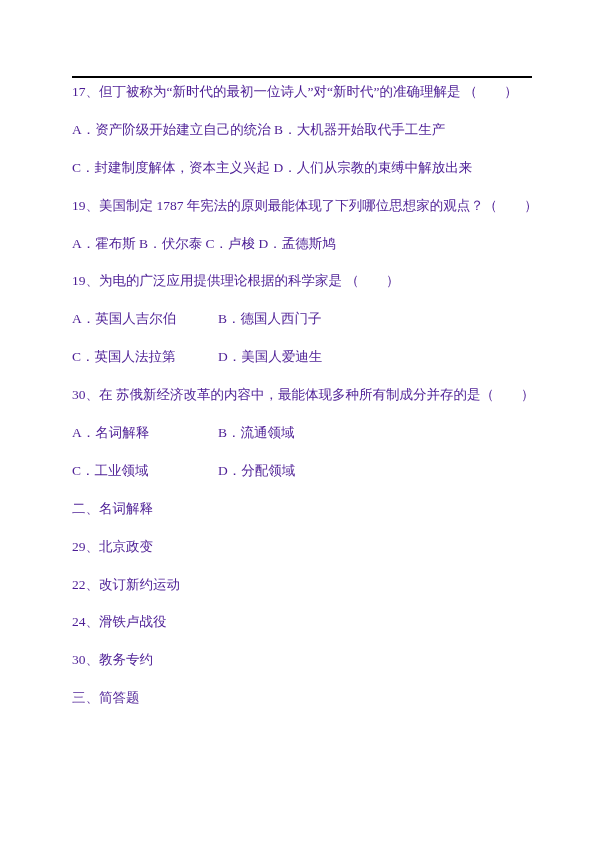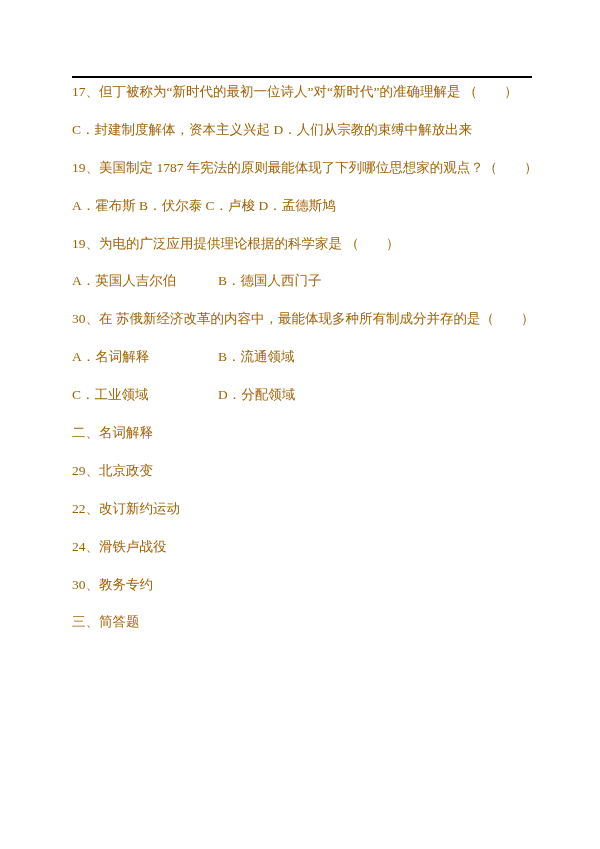--- a/index.html
+++ b/index.html
@@ -7,21 +7,21 @@
       padding: 0;
       background: #ffffff;
     }
     .page {
       position: relative;
       width: 600px;
       height: 849px;
       background: #ffffff;
       overflow: hidden;
       font-family: "Liberation Serif", "DejaVu Serif", serif;
-      color: #a16207;
+      color: #4c1d95;
     }
     .header-rule {
       position: absolute;
       left: 72px;
       top: 76px;
       width: 460px;
       height: 2px;
       background: #000000;
     }
     .content {
@@ -51,34 +51,39 @@
 <body>
 
 <div class="page">
 
   <div class="header-rule"></div>
 
   <div class="content">
 
     <div class="doc-line">17、但丁被称为“新时代的最初一位诗人”对“新时代”的准确理解是 （　　）</div>
 
+    <div class="doc-line">A．资产阶级开始建立自己的统治 B．大机器开始取代手工生产</div>
 
     <div class="doc-line">C．封建制度解体，资本主义兴起 D．人们从宗教的束缚中解放出来</div>
 
     <div class="doc-line">19、美国制定 1787 年宪法的原则最能体现了下列哪位思想家的观点？（　　）</div>
 
     <div class="doc-line">A．霍布斯 B．伏尔泰 C．卢梭 D．孟德斯鸠</div>
 
     <div class="doc-line">19、为电的广泛应用提供理论根据的科学家是 （　　）</div>
 
     <div class="doc-line">
       <span>A．英国人吉尔伯</span>
       <span class="col-right">B．德国人西门子</span>
     </div>
 
+    <div class="doc-line">
+      <span>C．英国人法拉第</span>
+      <span class="col-right">D．美国人爱迪生</span>
+    </div>
 
     <div class="doc-line">30、在 苏俄新经济改革的内容中，最能体现多种所有制成分并存的是（　　）</div>
 
     <div class="doc-line">
       <span>A．名词解释</span>
       <span class="col-right">B．流通领域</span>
     </div>
 
     <div class="doc-line">
       <span>C．工业领域</span>

